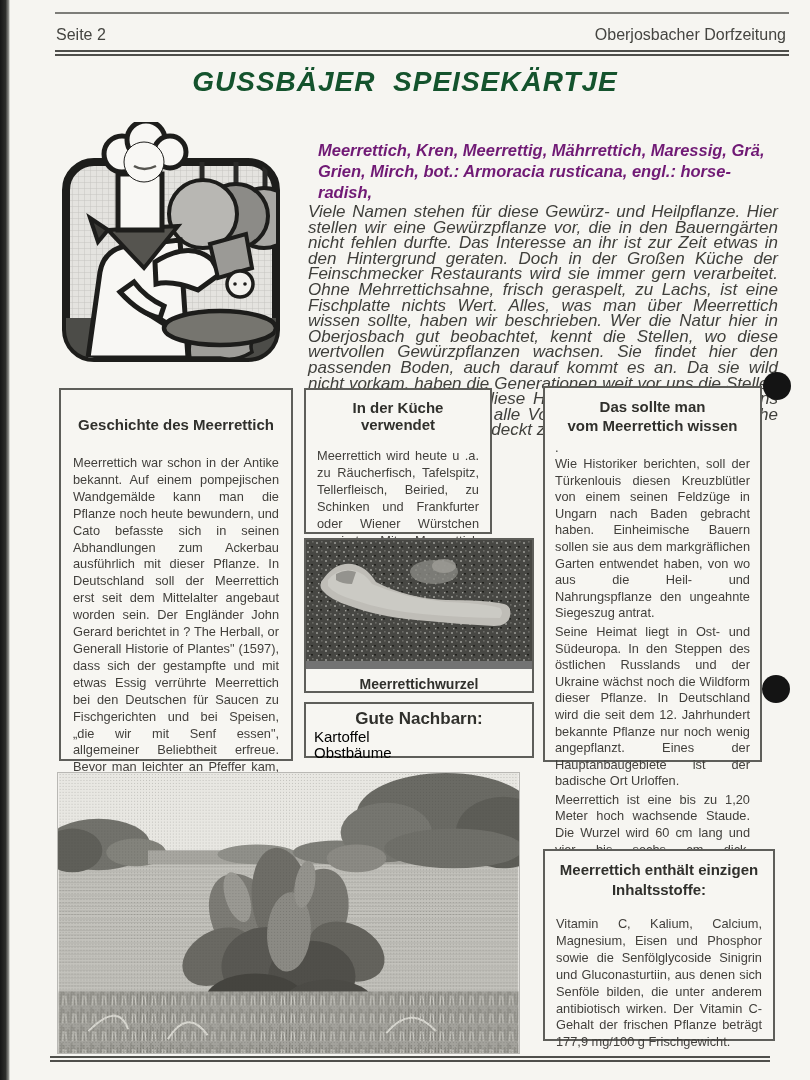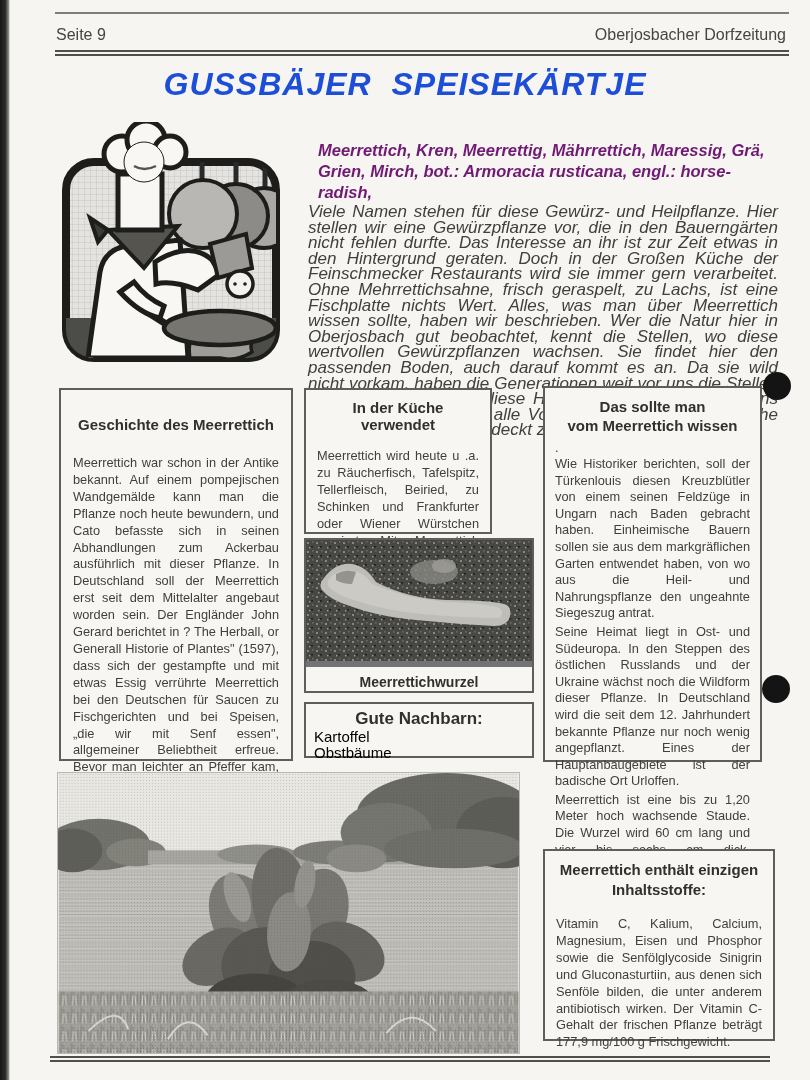--- a/index.html
+++ b/index.html
@@ -10,43 +10,43 @@
   .scan-edge { position:absolute; left:0; top:0; width:10px; height:1080px;
     background:linear-gradient(90deg,#161616 0%,#2e2e2c 55%,#8a8a86 85%,#f6f5f1 100%); }
 
   .rule-thin { position:absolute; height:0; border-top:2px solid #7d7d79; }
   .rule-double { position:absolute; height:6px; border-top:2px solid #4f4f4b; border-bottom:2px solid #4f4f4b; }
 
   .hdr-left { position:absolute; left:56px; top:26px; font-size:16px; color:#454541; }
   .hdr-right { position:absolute; right:24px; top:26px; font-size:16px; color:#454541; }
 
   .page-title { position:absolute; left:0; right:0; top:66px; text-align:center;
-    font-size:32px; font-weight:bold; font-style:italic; letter-spacing:1px;
-    color:#1d4ed8; white-space:pre-wrap; }
+    font-size:28px; font-weight:bold; font-style:italic; letter-spacing:1px;
+    color:#14532d; white-space:pre-wrap; }
 
   .names { position:absolute; left:318px; top:140px; width:462px;
     font-size:16.5px; font-weight:bold; font-style:italic; line-height:21px; color:#701a75; }
 
   .intro { position:absolute; left:308px; top:204px; width:470px;
     font-size:17px; font-style:italic; line-height:15.6px; text-align:justify; color:#3f3f3b; }
 
   .box { position:absolute; border:2px solid #5e5e5a; background:#f7f6f2; }
   .box-title { text-align:center; font-weight:bold; font-size:15px; color:#30302c; }
   .box-body { font-size:12.8px; line-height:16.9px; text-align:justify; color:#413f3b; }
 
   .history-box { left:59px; top:388px; width:234px; height:373px; padding:10px 12px; }
   .history-box .box-title { margin-top:16px; }
   .history-box .box-body { margin-top:22px; }
 
   .kitchen-box { left:304px; top:388px; width:188px; height:146px; padding:9px 11px; }
   .kitchen-box .box-body { margin-top:15px; }
 
   .rootimg-box { left:304px; top:538px; width:230px; height:155px; padding:0; }
   .rootimg-box svg { display:block; width:226px; height:121px; }
-  .root-caption { border-top:6px solid #737373; height:30px; line-height:30px;
+  .root-caption { border-top:8px solid #737373; height:30px; line-height:30px;
     text-align:center; font-weight:bold; font-size:14px; color:#30302c; }
 
   .neighbors-box { left:304px; top:702px; width:230px; height:56px; padding:5px 8px; }
   .neighbors-box .box-title { font-size:17px; }
   .neighbors-item { text-align:left; font-size:15px; line-height:16px; color:#000000; }
 
   .knowledge-box { left:543px; top:386px; width:219px; height:376px; padding:9px 10px; }
   .knowledge-box .box-title { line-height:19px; }
   .knowledge-lead { font-size:13px; line-height:13px; margin-top:6px; color:#444440; }
   .knowledge-box .box-body { margin-top:2px; font-size:12.8px; line-height:16.6px; }
@@ -66,21 +66,21 @@
 </style>
 </head>
 <body>
 
 <div id="page">
 
   <div class="scan-edge"></div>
 
   <div class="rule-thin" style="left:55px; top:12px; width:734px;"></div>
 
-  <div class="hdr-left">Seite 9</div>
+  <div class="hdr-left">Seite 2</div>
   <div class="hdr-right">Oberjosbacher Dorfzeitung</div>
 
   <div class="rule-double" style="left:55px; top:50px; width:734px;"></div>
 
   <div class="page-title">GUSSBÄJER  SPEISEKÄRTJE</div>
 
   <div class="chef-wrap">
     <svg viewBox="0 0 222 244">
       <defs>
         <pattern id="check" width="6" height="6" patternUnits="userSpaceOnUse">

